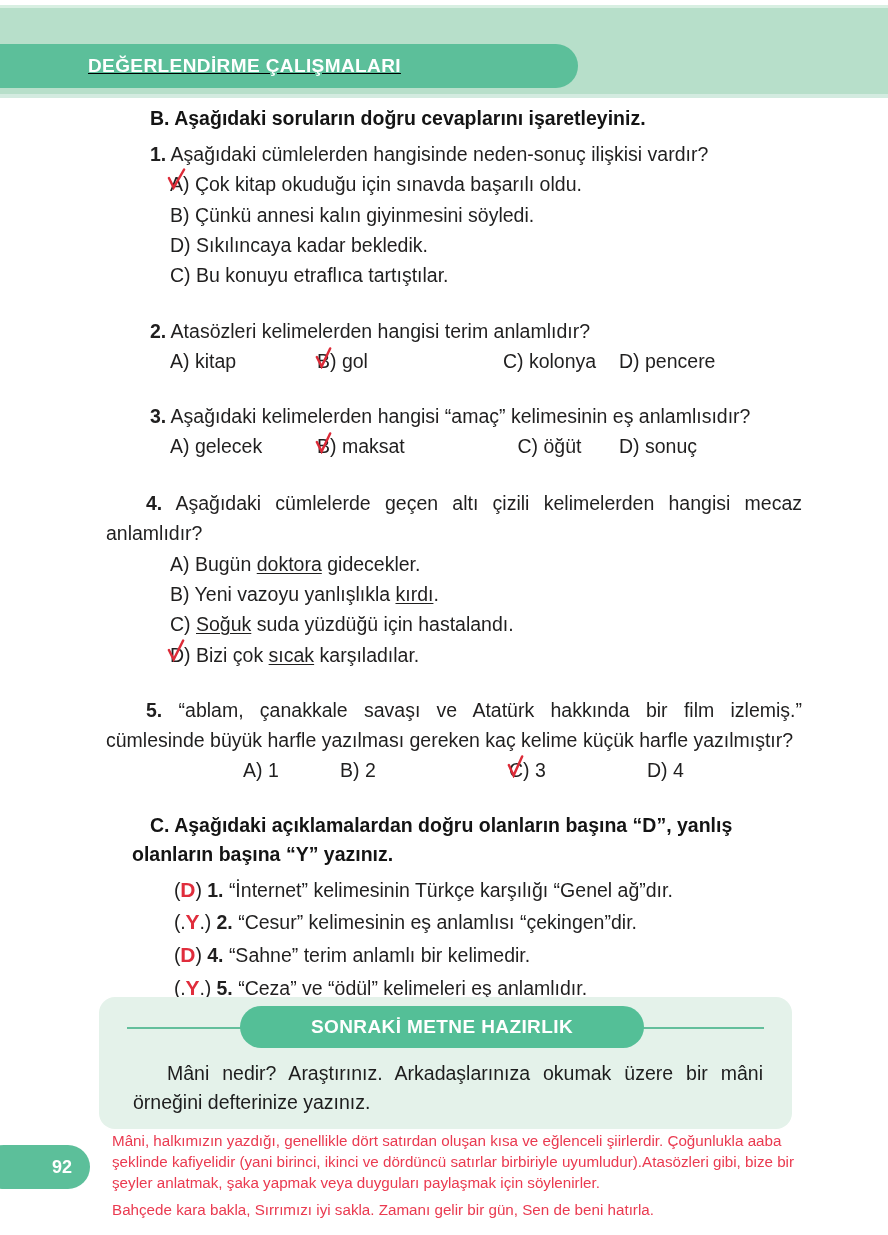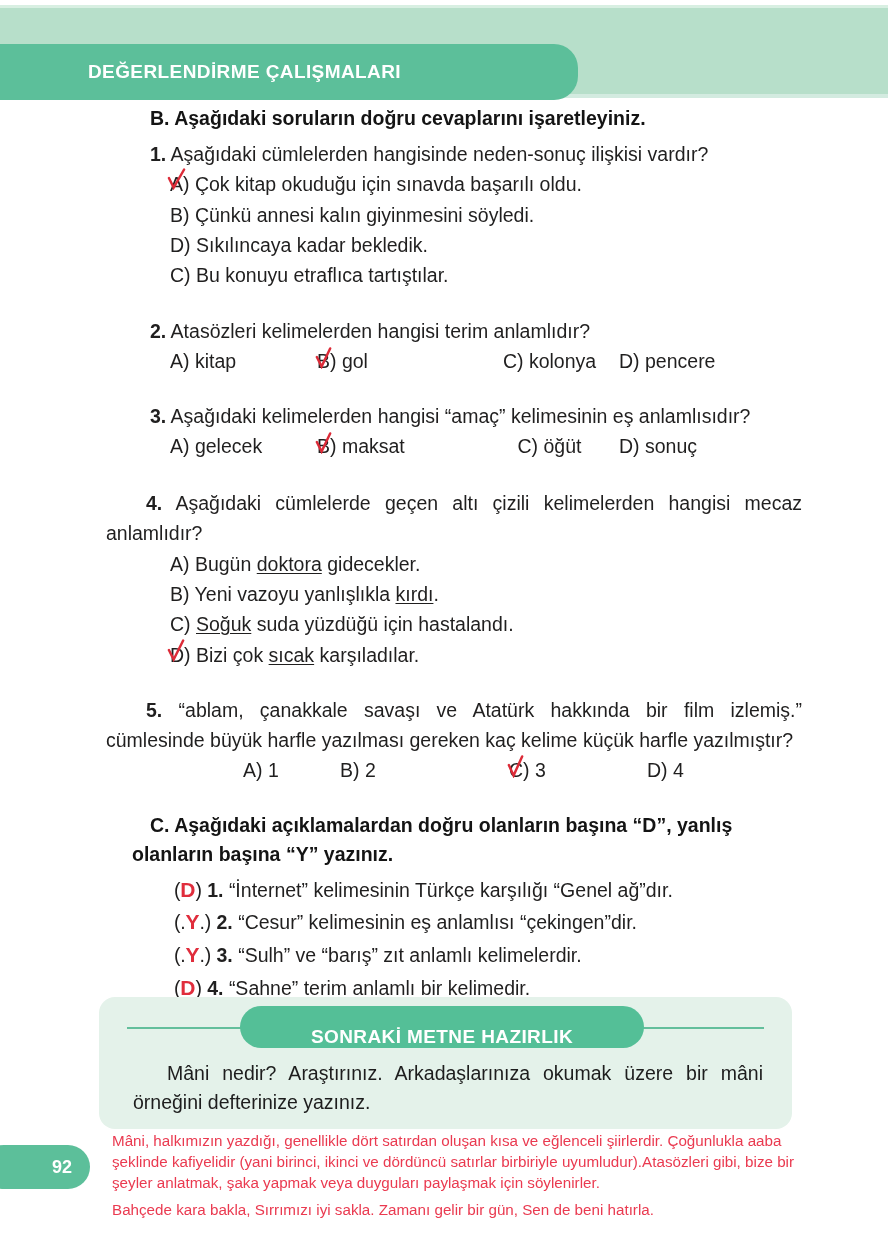--- a/index.html
+++ b/index.html
@@ -34,26 +34,27 @@
     position: absolute;
     left: 0; top: 94px;
     width: 888px; height: 4px;
     background: #d3ebe0;
   }
 
   
   .header-bar {
     position: absolute;
     left: 0; top: 44px;
-    width: 578px; height: 56px;
+    width: 578px; height: 44px;
     background: #5cbf9a;
     border-top-right-radius: 24px;
     border-bottom-right-radius: 24px;
     display: flex;
     align-items: center;
+    text-decoration: underline;
   }
   .header-title {
     color: #ffffff;
     font-size: 19px;
     font-weight: bold;
     letter-spacing: 0.4px;
     padding-left: 88px;
   }
 
   
@@ -150,21 +151,21 @@
     width: 637px; height: 2px;
     background: #63bf9c;
   }
   .prep-pill {
     position: absolute;
     left: 141px; top: 9px;
     width: 404px; height: 42px;
     background: #54bf97;
     border-radius: 21px;
     display: flex;
-    align-items: flex-end;
+    align-items: center;
     justify-content: center;
   }
   .prep-pill-label {
     color: #ffffff;
     font-size: 19px;
     font-weight: bold;
     letter-spacing: 0.4px;
   }
   .prep-text {
     position: absolute;
@@ -366,25 +367,20 @@
           <span class="dy-par">(</span><span class="dy-letter">D</span><span class="dy-par">)</span>
           <span class="dy-idx">1.</span>
           <span>“İnternet” kelimesinin Türkçe karşılığı “Genel ağ”dır.</span>
         </div>
         <div class="dy-item">
           <span class="dy-par">(.</span><span class="dy-letter">Y</span><span class="dy-par">.)</span>
           <span class="dy-idx">2.</span>
           <span>“Cesur” kelimesinin eş anlamlısı “çekingen”dir.</span>
         </div>
         <div class="dy-item">
-          <span class="dy-par">(.</span><span class="dy-letter">Y</span><span class="dy-par">.)</span>
-          <span class="dy-idx">3.</span>
-          <span>“Sulh” ve “barış” zıt anlamlı kelimelerdir.</span>
-        </div>
-        <div class="dy-item">
           <span class="dy-par">(</span><span class="dy-letter">D</span><span class="dy-par">)</span>
           <span class="dy-idx">4.</span>
           <span>“Sahne” terim anlamlı bir kelimedir.</span>
         </div>
         <div class="dy-item">
           <span class="dy-par">(.</span><span class="dy-letter">Y</span><span class="dy-par">.)</span>
           <span class="dy-idx">5.</span>
           <span>“Ceza” ve “ödül” kelimeleri eş anlamlıdır.</span>
         </div>
         <div class="dy-item">

